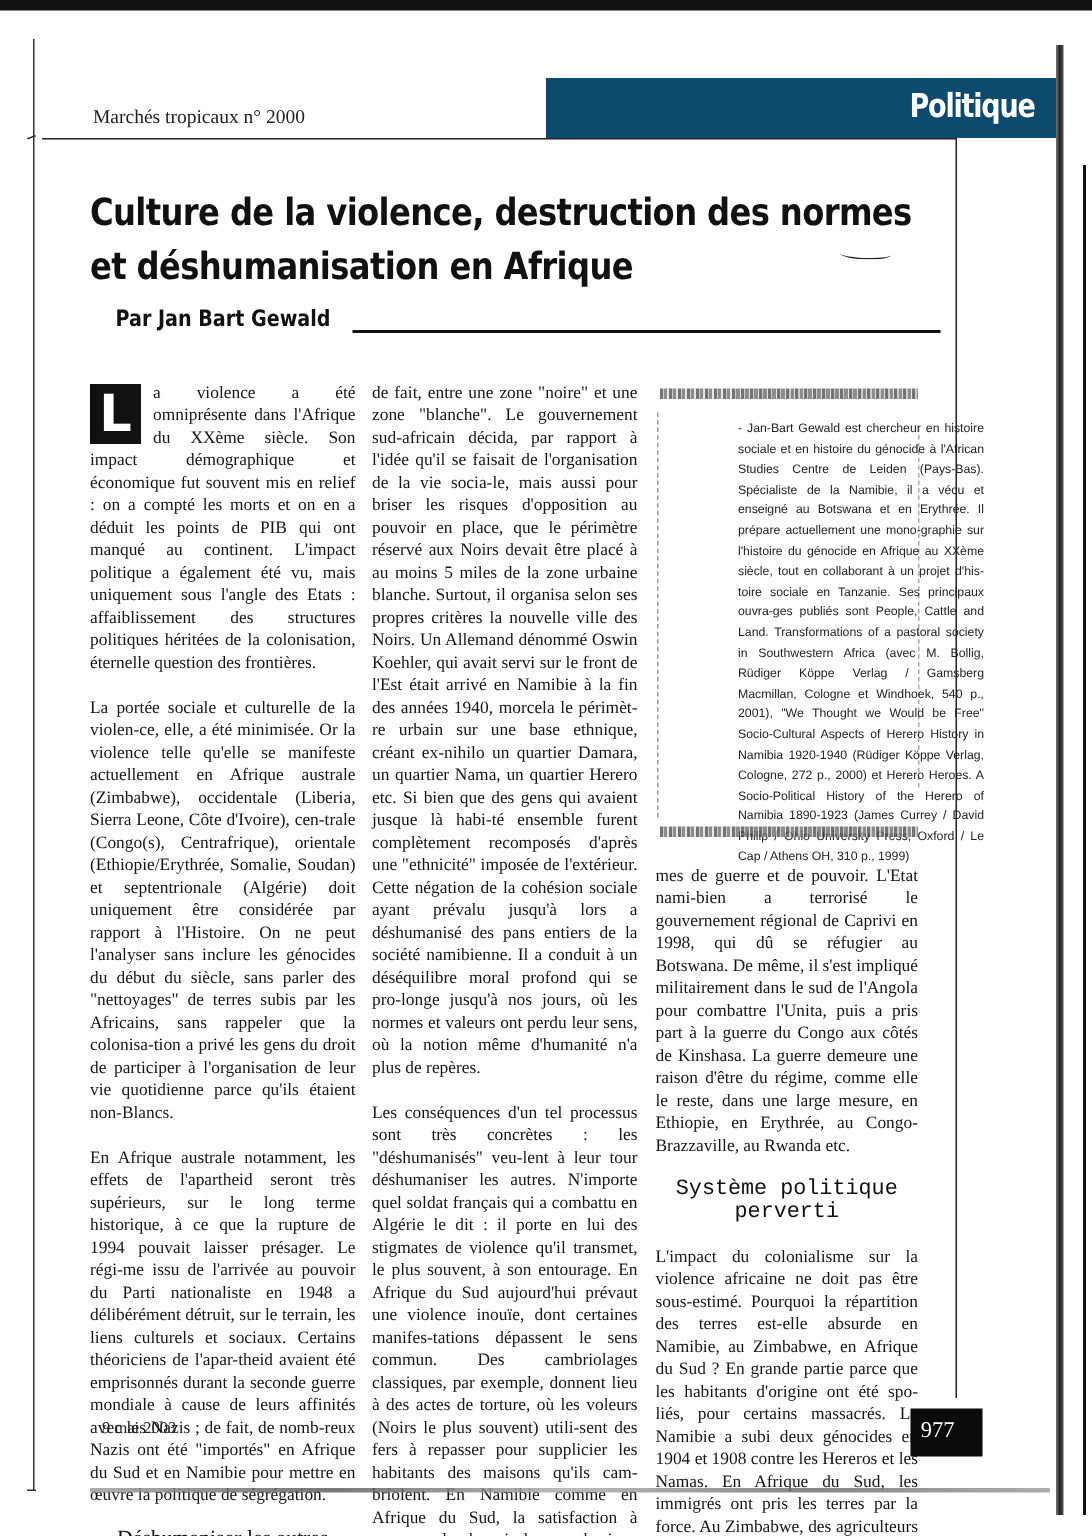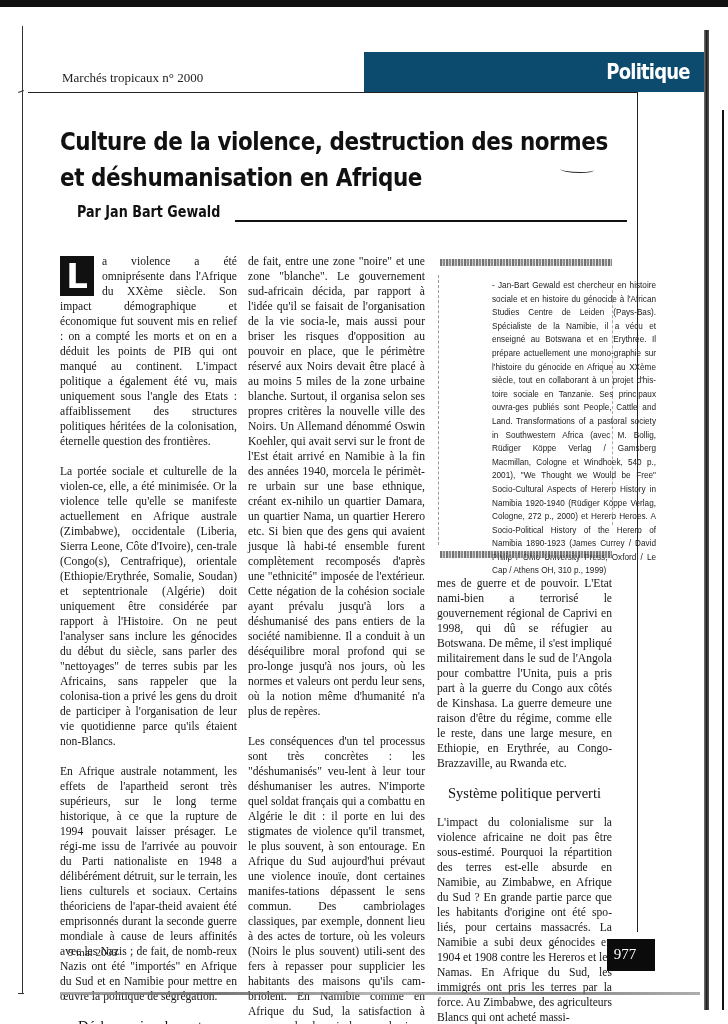--- a/index.html
+++ b/index.html
@@ -94,21 +94,21 @@
 <div class="sidebar">
   <div class="sb-noise top"></div>
   <div class="sb-left"></div>
   <div class="sb-right"></div>
   <div class="sb-text">- Jan-Bart Gewald est chercheur en histoire sociale et en histoire du génocide à l'African Studies Centre de Leiden (Pays-Bas). Spécialiste de la Namibie, il a vécu et enseigné au Botswana et en Erythrée. Il prépare actuellement une mono-graphie sur l'histoire du génocide en Afrique au XXème siècle, tout en collaborant à un projet d'his-toire sociale en Tanzanie. Ses principaux ouvra-ges publiés sont People, Cattle and Land. Transformations of a pastoral society in Southwestern Africa (avec M. Bollig, Rüdiger Köppe Verlag / Gamsberg Macmillan, Cologne et Windhoek, 540 p., 2001), "We Thought we Would be Free" Socio-Cultural Aspects of Herero History in Namibia 1920-1940 (Rüdiger Köppe Verlag, Cologne, 272 p., 2000) et Herero Heroes. A Socio-Political History of the Herero of Namibia 1890-1923 (James Currey / David Philip / Ohio University Press, Oxford / Le Cap / Athens OH, 310 p., 1999)</div>
   <div class="sb-noise bottom"></div>
 </div>
 
 <div class="col c3">
   <p>mes de guerre et de pouvoir. L'Etat nami-bien a terrorisé le gouvernement régional de Caprivi en 1998, qui dû se réfugier au Botswana. De même, il s'est impliqué militairement dans le sud de l'Angola pour combattre l'Unita, puis a pris part à la guerre du Congo aux côtés de Kinshasa. La guerre demeure une raison d'être du régime, comme elle le reste, dans une large mesure, en Ethiopie, en Erythrée, au Congo-Brazzaville, au Rwanda etc.</p>
-  <div class="subhead" style="">Système politique perverti</div>
+  <div class="subhead" style="font-family:Liberation Mono, monospace;">Système politique perverti</div>
   <p>L'impact du colonialisme sur la violence africaine ne doit pas être sous-estimé. Pourquoi la répartition des terres est-elle absurde en Namibie, au Zimbabwe, en Afrique du Sud ? En grande partie parce que les habitants d'origine ont été spo-liés, pour certains massacrés. La Namibie a subi deux génocides en 1904 et 1908 contre les Hereros et les Namas. En Afrique du Sud, les immigrés ont pris les terres par la force. Au Zimbabwe, des agriculteurs Blancs qui ont acheté massi-</p>
 </div>
 
 <div class="date">9 mai 2003</div>
 <div class="pageno-box">
   <div class="pageno">977</div>
 </div>
 <div class="bottom-rule"></div>
 <div class="bottom-left-tick"></div>
 

